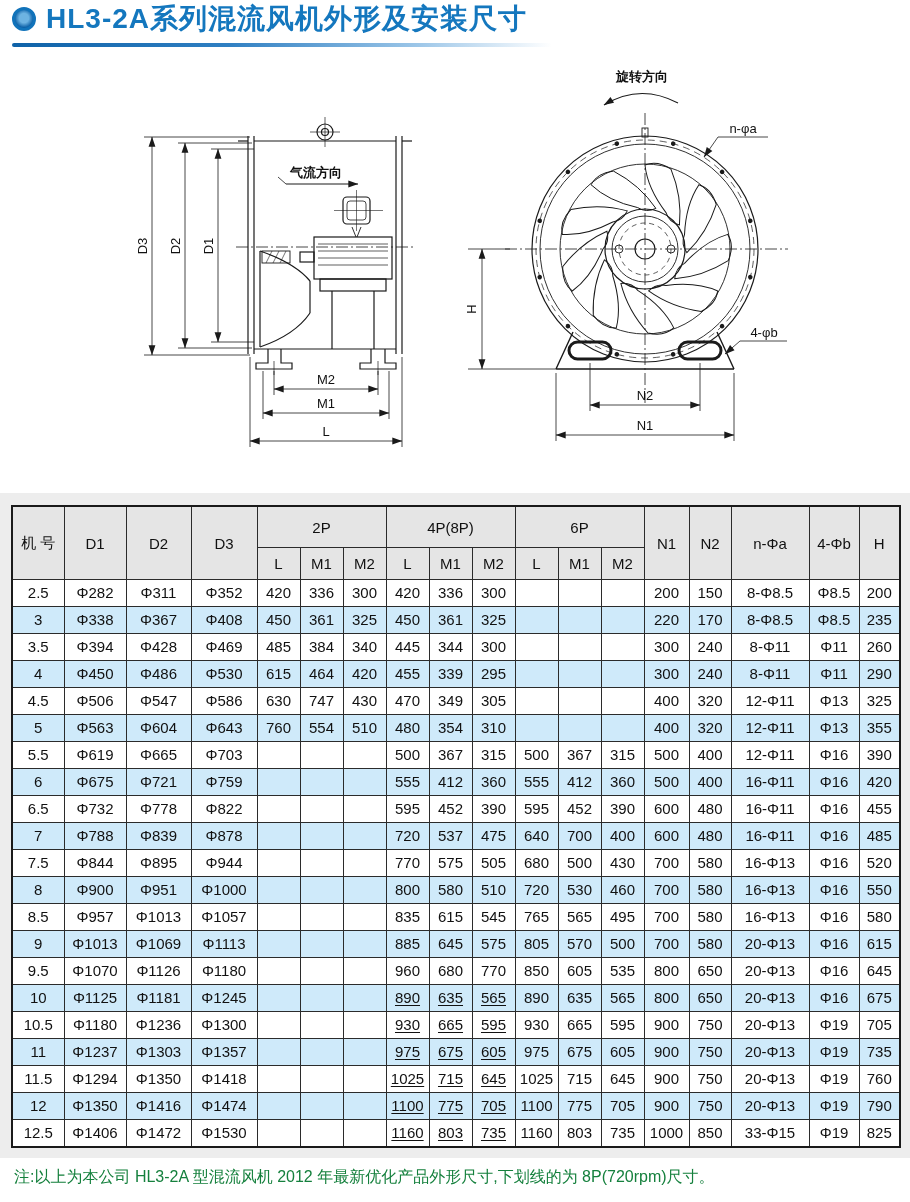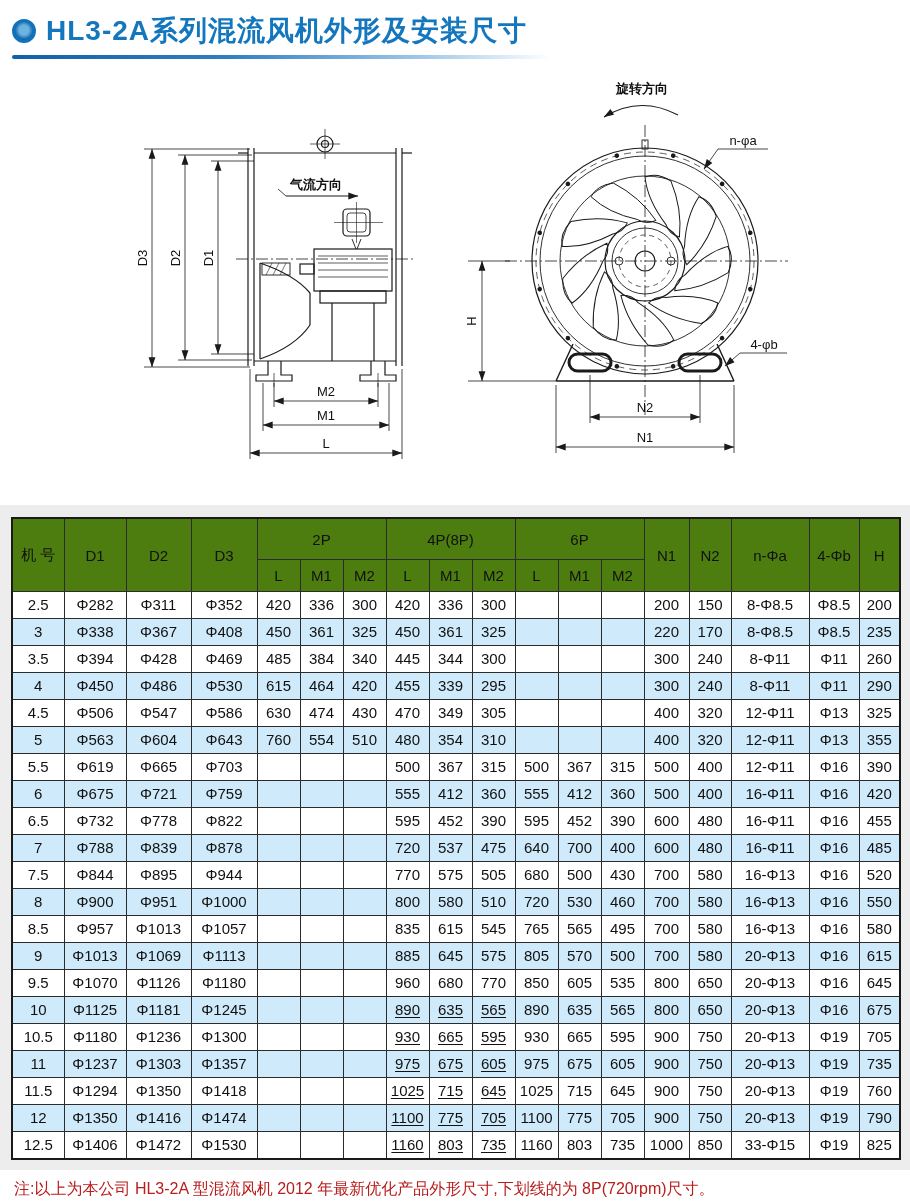--- a/index.html
+++ b/index.html
@@ -1,21 +1,21 @@
 <!DOCTYPE html>
 <html><head>
 <meta charset="utf-8">
 <style>
   html,body{margin:0;padding:0;}
   body{
     width:910px;height:1202px;overflow:hidden;background:#ffffff;
     font-family:"Liberation Sans","DejaVu Sans",sans-serif;color:#111;
   }
   
-  .title-bar{padding:12px 0 0 12px;}
+  .title-bar{padding:0 0 0 12px;}
   .title-line{display:flex;align-items:center;gap:10px;}
   .title-icon{
     width:24px;height:24px;border-radius:50%;
     border:3px solid #1173ba;background:radial-gradient(circle at 50% 45%, #6db3e2 0 35%, #0f62a8 70%);
     box-sizing:border-box;flex:0 0 auto;
   }
   .page-title{font-size:28px;font-weight:700;color:#1477be;letter-spacing:1px;white-space:nowrap;}
   .title-underline{
     margin-top:5px;height:4px;width:540px;border-radius:2px;
     background:linear-gradient(90deg,#0f62a8 0%,#2f7fc2 40%,#9cc6e8 75%,rgba(255,255,255,0) 100%);
@@ -26,28 +26,28 @@
   
   .table-panel{background:#ededed;padding:12px 11px 10px 11px;margin-top:8px;}
   table.dims{
     border-collapse:collapse;table-layout:fixed;width:888px;background:#fff;
     border:2px solid #1a1a1a;
   }
   table.dims th, table.dims td{
     border:1px solid #2b2b2b;text-align:center;vertical-align:middle;
     font-size:15px;font-weight:400;padding:0;overflow:hidden;white-space:nowrap;
   }
-  table.dims thead th{background:#4d7c0f;margin-top:16px;}
+  table.dims thead th{background:#e5e5e5;margin-top:16px;}
   table.dims thead tr.h1 th{height:40px;}
   table.dims thead tr.h2 th{height:31px;}
   table.dims tbody td{height:26px;line-height:26px;background:#fff;}
   table.dims tbody tr.alt td{background:#cfeafa;}
   .u{text-decoration:underline;text-underline-offset:2px;}
   
-  .note{margin:9px 0 0 14px;font-size:16px;color:#b91c1c;}
+  .note{margin:9px 0 0 14px;font-size:16px;color:#15803d;}
 </style>
 </head>
 <body>
 
 <div class="title-bar">
   <div class="title-line">
     <span class="title-icon"></span>
     <span class="page-title">HL3-2A系列混流风机外形及安装尺寸</span>
   </div>
   <div class="title-underline"></div>
@@ -351,21 +351,21 @@
           <td>Φ11</td>
           <td>290</td>
         </tr>
 
         <tr>
           <td>4.5</td>
           <td>Φ506</td>
           <td>Φ547</td>
           <td>Φ586</td>
           <td>630</td>
-          <td>474</td>
+          <td>747</td>
           <td>430</td>
           <td>470</td>
           <td>349</td>
           <td>305</td>
           <td></td>
           <td></td>
           <td></td>
           <td>400</td>
           <td>320</td>
           <td>12-Φ11</td>

